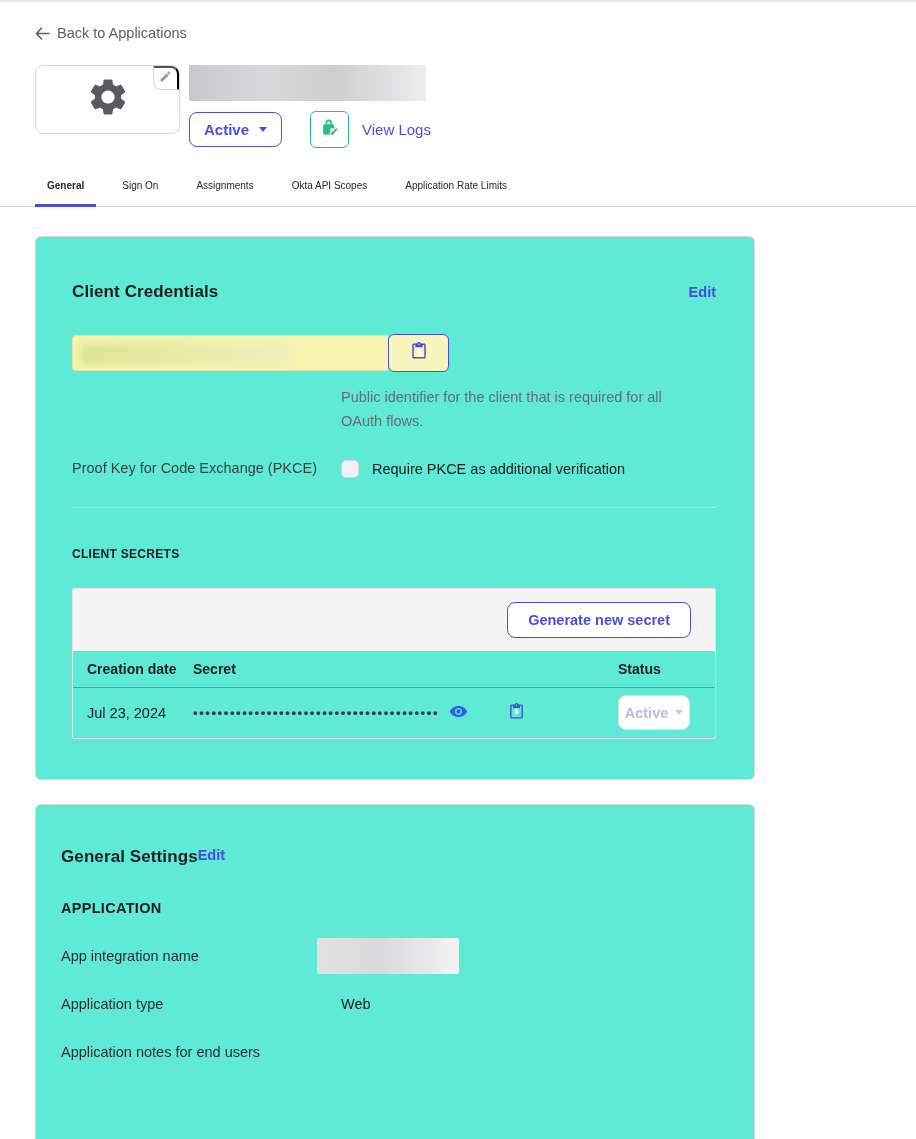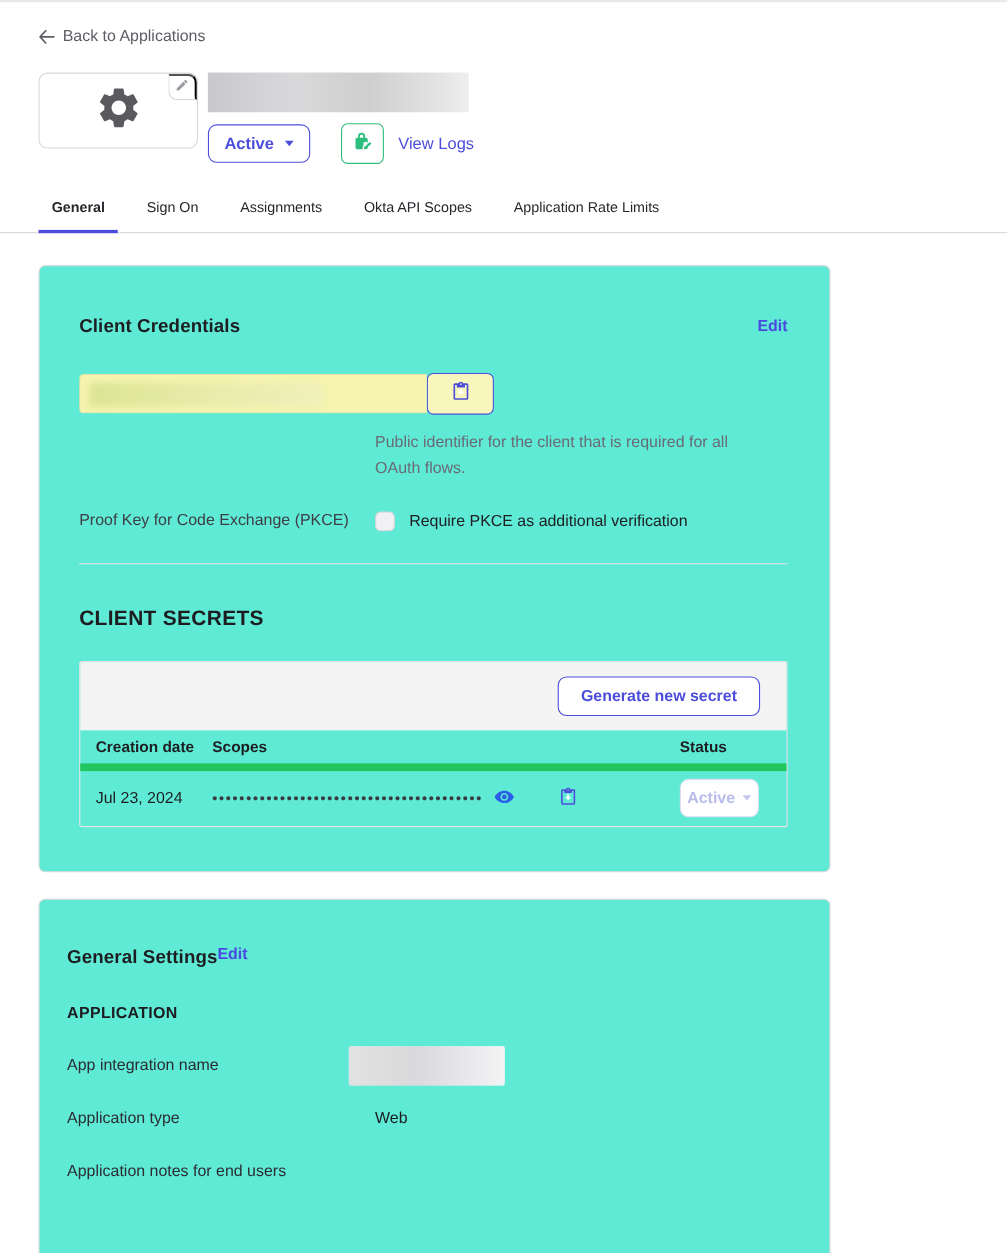--- a/index.html
+++ b/index.html
@@ -50,21 +50,21 @@
   .btn-lock {
     width:39px; height:37px; margin-left:28px; background:#fff; cursor:pointer;
     border:1.5px solid #2cbe7e; border-radius:6px;
     display:inline-flex; align-items:center; justify-content:center;
   }
   .view-logs { margin-left:13px; color:#4c4edb; font-size:15px; text-decoration:none; cursor:pointer; }
 
   
   .tabbar { display:flex; margin-top:32px; padding-left:35px; border-bottom:1px solid #d9d9dd; }
   .tab {
-    padding:0 12px 13px; margin-right:14px; font-size:13px; color:#26262c;
+    padding:0 12px 13px; margin-right:14px; font-size:10px; color:#26262c;
     border-bottom:3px solid transparent; margin-bottom:-1px; cursor:pointer; white-space:nowrap;
   }
   .tab.active { font-weight:700; border-bottom-color:#4c4edb; }
 
   
   .card {
     width:720px; margin:29px 0 0 35px; background:#5eead4;
     border:1px solid #d9d9dd; border-radius:6px;
   }
   .card1 { padding:45px 38px 40px 36px; }
@@ -105,32 +105,32 @@
   .opt-col { display:flex; flex-direction:column; gap:9px; }
   .opt { display:flex; align-items:center; gap:13px; font-size:14.5px; color:#202025; cursor:pointer; }
   .radio { width:18px; height:18px; border-radius:50%; flex:0 0 auto; }
   .radio.sel { background:#6e72e8; position:relative; }
   .radio.sel::after { content:""; position:absolute; left:5.5px; top:5.5px; width:7px; height:7px; border-radius:50%; background:#fff; }
   .radio.unsel, .checkbox { background:#f1f1f3; border:1px solid #d5d5da; }
   .checkbox { width:18px; height:18px; border-radius:5px; flex:0 0 auto; }
   .row-pkce { margin-top:27px; }
 
   .divider { margin-top:29px; border-top:1px solid #e2e2e5; }
-  .subhead { margin-top:39px; font-size:19px; font-weight:700; color:#1c1c21; letter-spacing:.3px; }
+  .subhead { margin-top:39px; font-size:12px; font-weight:700; color:#1c1c21; letter-spacing:.3px; }
 
   
   .secrets-table { margin-top:27px; border:1px solid #e3e3e6; border-radius:2px; }
   .toolbar { background:#f4f4f5; padding:13px 24px; display:flex; justify-content:flex-end; }
   .btn-generate {
     height:36px; padding:0 20px; background:#fff; cursor:pointer;
     border:1.5px solid #4c4edb; border-radius:8px;
     color:#4c4edb; font-weight:700; font-size:14.5px;
     font-family:"Liberation Sans", sans-serif;
   }
-  .thead { display:flex; align-items:center; height:37px; border-bottom:7px solid #22c55e; font-size:14px; font-weight:700; color:#1d1d22; }
+  .thead { display:flex; align-items:center; height:37px; border-bottom:1px solid #22c55e; font-size:14px; font-weight:700; color:#1d1d22; }
   .trow { display:flex; align-items:center; height:50px; font-size:14.5px; }
   .col-date { width:120px; padding-left:14px; flex:0 0 auto; }
   .col-secret { flex:1; display:flex; align-items:center; }
   .col-status { width:97px; flex:0 0 auto; }
   .dots { font-size:13px; font-weight:700; letter-spacing:1.6px; color:#3a3a42; white-space:nowrap; }
   .icon-btn { background:none; border:none; cursor:pointer; display:inline-flex; align-items:center; justify-content:center; padding:2px; }
   .eye-btn { margin-left:8px; }
   .copy-secret-btn { margin-left:36px; }
   .btn-status {
     height:35px; width:72px; background:#fff; cursor:default;
@@ -254,21 +254,21 @@
   <div class="divider"></div>
 
   <h3 class="subhead">CLIENT SECRETS</h3>
 
   <div class="secrets-table">
     <div class="toolbar">
       <button class="btn-generate">Generate new secret</button>
     </div>
     <div class="thead">
       <div class="col-date">Creation date</div>
-      <div class="col-secret">Scopes</div>
+      <div class="col-secret">Secret</div>
       <div class="col-status">Status</div>
     </div>
     <div class="trow">
       <div class="col-date">Jul 23, 2024</div>
       <div class="col-secret">
         <span class="dots">••••••••••••••••••••••••••••••••••••••••</span>
         <button class="icon-btn eye-btn">
           <span>
             <svg width="19" height="19" viewBox="0 0 24 24" fill="#2a5fe8">
               <path d="M12 5c-5 0-9.27 3.11-11 7 1.73 3.89 6 7 11 7s9.27-3.11 11-7c-1.73-3.89-6-7-11-7zm0 11.5c-2.49 0-4.5-2.01-4.5-4.5S9.51 7.5 12 7.5s4.5 2.01 4.5 4.5-2.01 4.5-4.5 4.5zm0-7.2a2.7 2.7 0 1 0 0 5.4 2.7 2.7 0 0 0 0-5.4z"></path>

